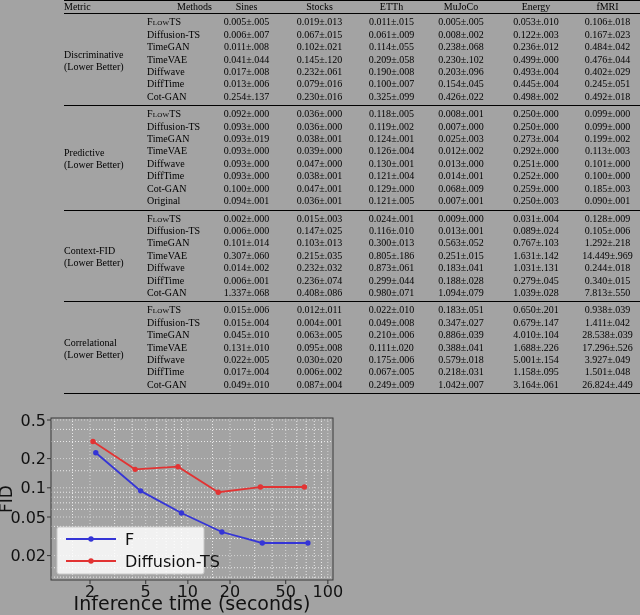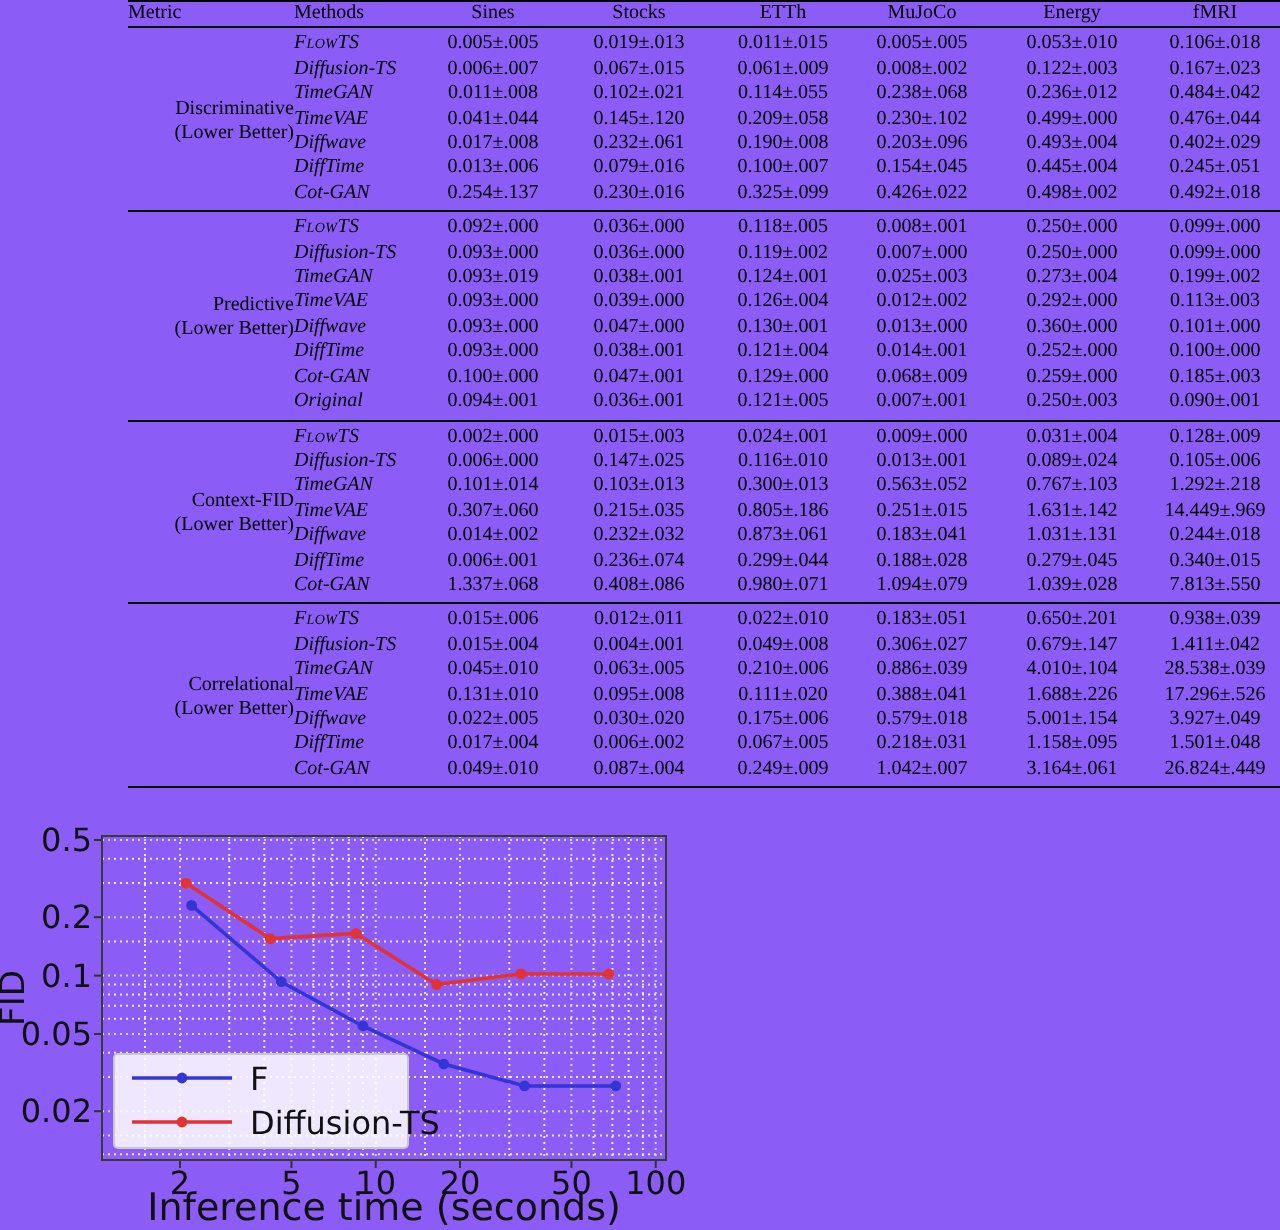--- a/index.html
+++ b/index.html
@@ -1,33 +1,33 @@
 <!DOCTYPE html>
 <html><head>
 <meta charset="utf-8">
 <style>
   html,body{margin:0;padding:0;background:#fff;}
-  .page{position:relative;width:640px;height:615px;background:#8b5cf6;overflow:hidden;
+  .page{position:relative;width:640px;height:615px;background:#a3a3a3;overflow:hidden;
         font-family:"Liberation Serif",serif;color:#000;}
   
   .table-wrap{position:absolute;left:64px;top:0;width:576px;}
   table.results{border-collapse:collapse;width:576px;font-size:10px;table-layout:fixed;}
   table.results th,table.results td{padding:0;height:12.4px;line-height:12.4px;
     white-space:nowrap;overflow:visible;font-weight:normal;}
   thead th{font-weight:bold;height:16px;line-height:16px;
     border-top:1.5px solid #000;border-bottom:1px solid #000;}
   tbody{border-bottom:1.5px solid #000;}
   tbody tr:first-child td{padding-top:2px;}
   tbody tr:last-child td{padding-bottom:2px;}
-  .left{text-align:left;margin-left:21px;}
+  .left{text-align:right;margin-left:21px;}
   .num{text-align:center;}
   .metric-h{text-align:left;padding-left:3px;}
-  .metric-cell{text-align:right;vertical-align:middle;padding-left:3px;}
+  .metric-cell{text-align:left;vertical-align:middle;padding-left:3px;}
   .metric-cell div{line-height:12px;}
-  .method{text-align:left;font-style:italic;}
+  .method{text-align:left;}
   .b{font-weight:bold;}
   .sc{font-variant:small-caps;letter-spacing:.2px;}
   
   .chart{position:absolute;left:0;top:398px;width:348px;height:217px;}
   .chart svg{display:block;font-family:"DejaVu Sans",sans-serif;}
   .chart text{fill:#111;}
 </style>
 </head>
 <body>
 
@@ -166,21 +166,21 @@
             <td class="num">0.012±.002</td>
             <td class="num">0.292±.000</td>
             <td class="num">0.113±.003</td>
           </tr>
           <tr>
             <td class="method">Diffwave</td>
             <td class="num">0.093±.000</td>
             <td class="num">0.047±.000</td>
             <td class="num">0.130±.001</td>
             <td class="num">0.013±.000</td>
-            <td class="num">0.360±.000</td>
+            <td class="num">0.251±.000</td>
             <td class="num">0.101±.000</td>
           </tr>
           <tr>
             <td class="method">DiffTime</td>
             <td class="num">0.093±.000</td>
             <td class="num">0.038±.001</td>
             <td class="num">0.121±.004</td>
             <td class="num">0.014±.001</td>
             <td class="num">0.252±.000</td>
             <td class="num">0.100±.000</td>
@@ -285,21 +285,21 @@
             <td class="num b">0.022±.010</td>
             <td class="num b">0.183±.051</td>
             <td class="num b">0.650±.201</td>
             <td class="num b">0.938±.039</td>
           </tr>
           <tr>
             <td class="method">Diffusion-TS</td>
             <td class="num b">0.015±.004</td>
             <td class="num b">0.004±.001</td>
             <td class="num">0.049±.008</td>
-            <td class="num">0.306±.027</td>
+            <td class="num">0.347±.027</td>
             <td class="num">0.679±.147</td>
             <td class="num">1.411±.042</td>
           </tr>
           <tr>
             <td class="method">TimeGAN</td>
             <td class="num">0.045±.010</td>
             <td class="num">0.063±.005</td>
             <td class="num">0.210±.006</td>
             <td class="num">0.886±.039</td>
             <td class="num">4.010±.104</td>

